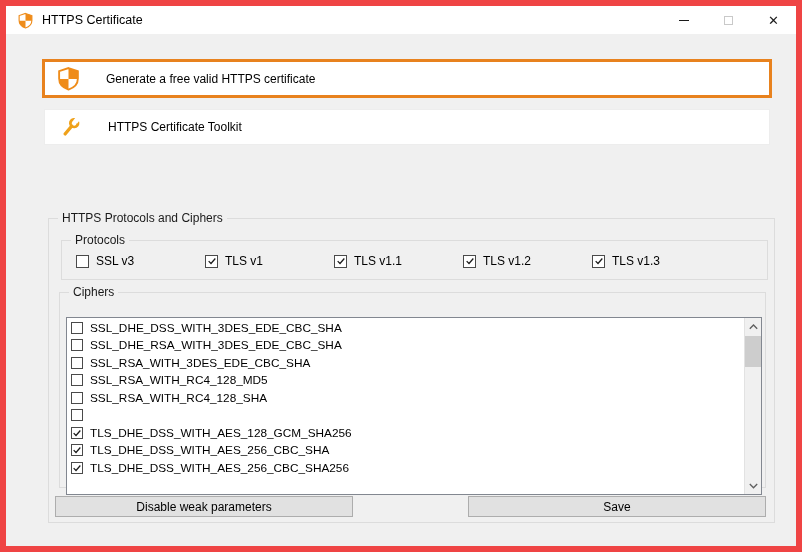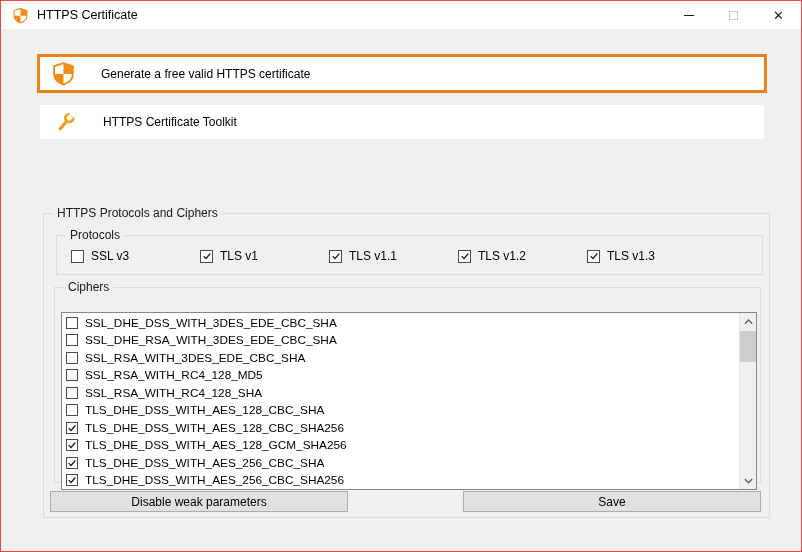--- a/index.html
+++ b/index.html
@@ -1,19 +1,19 @@
 <!DOCTYPE html>
 <html><head>
 <meta charset="utf-8">
 <style>
   html,body{margin:0;padding:0;background:#d8d8d8;}
   *{box-sizing:border-box;font-family:"Liberation Sans","DejaVu Sans",sans-serif;}
   .window{
     position:relative;width:802px;height:552px;background:#f0f0f0;
-    border:1px solid #ef4444;overflow:hidden;
+    border:6px solid #ef4444;overflow:hidden;
   }
   
   .titlebar{
     position:absolute;left:0;top:0;width:100%;height:28px;background:#ffffff;
     display:flex;align-items:center;
   }
   .titlebar .app-icon{margin-left:11px;width:17px;height:17px;flex:0 0 auto;}
   .titlebar .title{margin-left:8px;font-size:12.5px;color:#000;}
   .titlebar .spacer{flex:1;}
   .winbtn{width:45px;height:28px;display:flex;align-items:center;justify-content:center;cursor:default;}
@@ -197,29 +197,20 @@
             <div class="cipher-row">
               <span class="cb c-cb"></span>
               <span class="c-label">SSL_RSA_WITH_RC4_128_MD5</span>
             </div>
             <div class="cipher-row">
               <span class="cb c-cb"></span>
               <span class="c-label">SSL_RSA_WITH_RC4_128_SHA</span>
             </div>
             <div class="cipher-row">
               <span class="cb c-cb"></span>
-              <span class="c-label">TLS_DHE_DSS_WITH_AES_128_CBC_SHA</span>
-            </div>
-            <div class="cipher-row">
-              <span class="cb c-cb">
-                <svg width="10" height="10" viewBox="0 0 12 12">
-                  <polyline points="2,6.2 4.8,9 10,3" fill="none" stroke="#1a1a1a" stroke-width="1.5"></polyline>
-                </svg>
-              </span>
-              <span class="c-label">TLS_DHE_DSS_WITH_AES_128_CBC_SHA256</span>
             </div>
             <div class="cipher-row">
               <span class="cb c-cb">
                 <svg width="10" height="10" viewBox="0 0 12 12">
                   <polyline points="2,6.2 4.8,9 10,3" fill="none" stroke="#1a1a1a" stroke-width="1.5"></polyline>
                 </svg>
               </span>
               <span class="c-label">TLS_DHE_DSS_WITH_AES_128_GCM_SHA256</span>
             </div>
             <div class="cipher-row">

